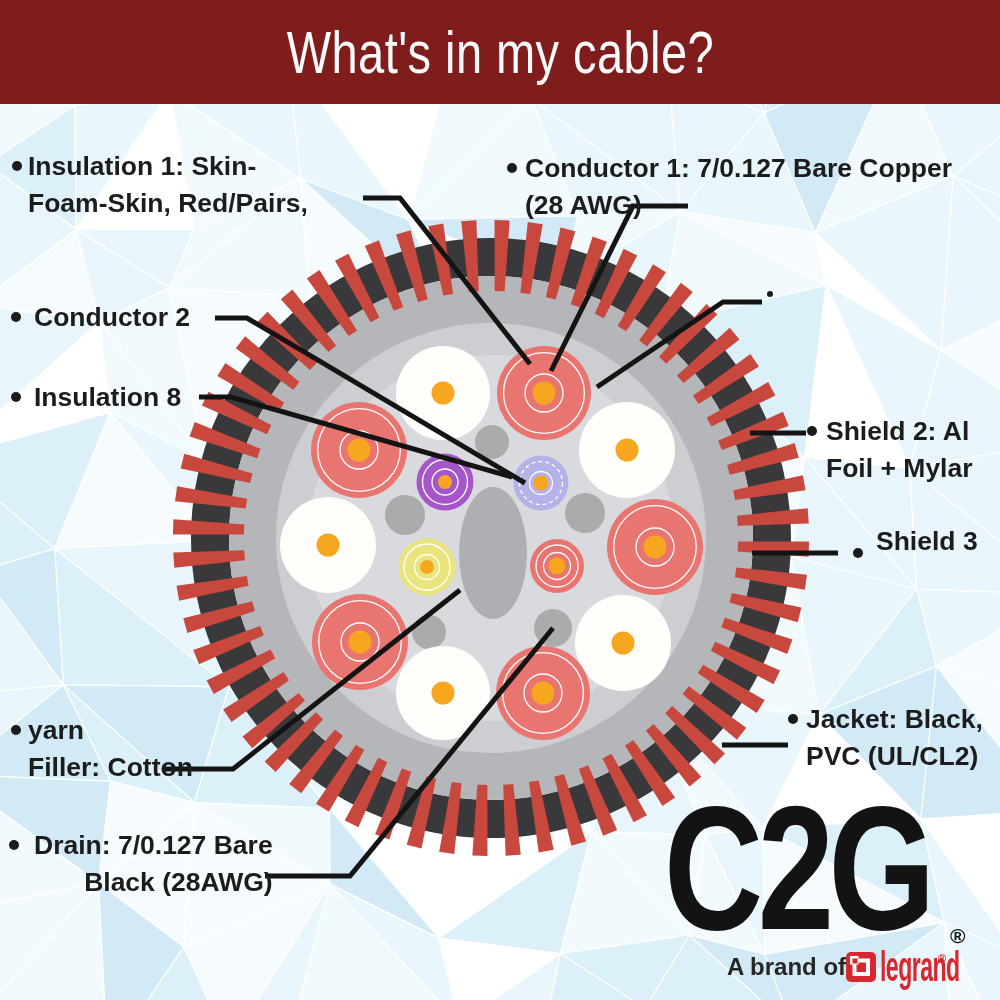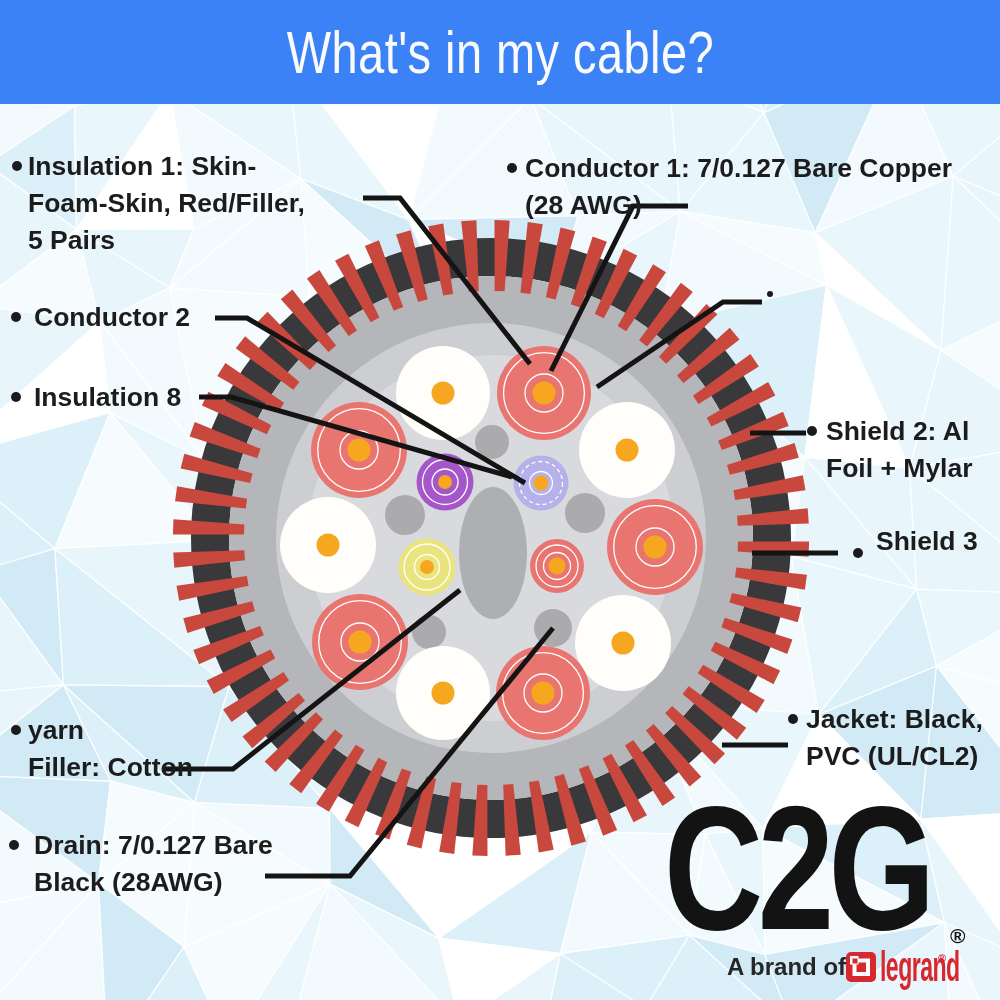--- a/index.html
+++ b/index.html
@@ -12,21 +12,21 @@
   .titlebar{
     position:absolute;left:0;top:0;width:1000px;height:104px;z-index:2;
     background:#575459;display:flex;align-items:center;justify-content:center;
   }
   .titlebar h1{
     margin:0;color:#fafafa;font-size:56px;font-weight:400;letter-spacing:.5px;
     transform:scaleX(.84) scaleY(1.06);transform-origin:center;
   }
   .label{
     position:absolute;z-index:3;color:#1c1c1c;font-weight:bold;
-    font-size:26.5px;line-height:37px;white-space:nowrap;
+    font-size:26.5px;line-height:37px;white-space:nowrap;text-align:right;
   }
   .label.center{text-align:left;}
   .label .ln{display:block;}
   .dot{
     position:absolute;z-index:3;width:10px;height:10px;border-radius:50%;
     background:#1b1b1b;
   }
   .dot.small{width:6px;height:6px;}
   .c2g{
     position:absolute;left:664px;top:788px;z-index:3;color:#131313;
@@ -375,39 +375,38 @@
       <path d="M215,318 L247,318 L525,483" fill="none" stroke="#141414" stroke-width="5" stroke-linejoin="miter" stroke-linecap="butt"></path>
       <path d="M199,397 L231,397 L512,477" fill="none" stroke="#141414" stroke-width="5" stroke-linejoin="miter" stroke-linecap="butt"></path>
       <path d="M762,302 L723,302 L597,387" fill="none" stroke="#141414" stroke-width="5" stroke-linejoin="miter" stroke-linecap="butt"></path>
       <path d="M806,433 L750,433" fill="none" stroke="#141414" stroke-width="5" stroke-linejoin="miter" stroke-linecap="butt"></path>
       <path d="M838,553 L752,553" fill="none" stroke="#141414" stroke-width="5" stroke-linejoin="miter" stroke-linecap="butt"></path>
       <path d="M788,745 L722,745" fill="none" stroke="#141414" stroke-width="5" stroke-linejoin="miter" stroke-linecap="butt"></path>
       <path d="M163,769 L233,769 L460,590" fill="none" stroke="#141414" stroke-width="5" stroke-linejoin="miter" stroke-linecap="butt"></path>
       <path d="M265,876 L350,876 L553,628" fill="none" stroke="#141414" stroke-width="5" stroke-linejoin="miter" stroke-linecap="butt"></path>
     </svg>
 
-  <header class="titlebar" style="background: #3b82f6;">
+  <header class="titlebar" style="background: #7f1d1d;">
     <h1>What's in my cable?</h1>
   </header>
 
   <i class="dot" style="left:12px;top:161px"></i>
   <i class="dot" style="left:507px;top:163px"></i>
   <i class="dot" style="left:11px;top:312px"></i>
   <i class="dot" style="left:11px;top:392px"></i>
   <i class="dot small" style="left:767px;top:291px"></i>
   <i class="dot" style="left:807px;top:426px"></i>
   <i class="dot" style="left:853px;top:548px"></i>
   <i class="dot" style="left:788px;top:714px"></i>
   <i class="dot" style="left:11px;top:725px"></i>
   <i class="dot" style="left:9px;top:840px"></i>
 
   <div class="label center" style="left:28px;top:148px;width:336px">
     <span class="ln">Insulation 1: Skin-</span>
-    <span class="ln">Foam-Skin, Red/Filler,</span>
-    <span class="ln">5 Pairs</span>
+    <span class="ln">Foam-Skin, Red/Pairs,</span>
   </div>
 
   <div class="label center" style="left:525px;top:150px;width:478px">
     <span class="ln">Conductor 1: 7/0.127 Bare Copper</span>
     <span class="ln">(28 AWG)</span>
   </div>
 
   <div class="label" style="left:34px;top:299px">
     <span class="ln">Conductor 2</span>
   </div>

